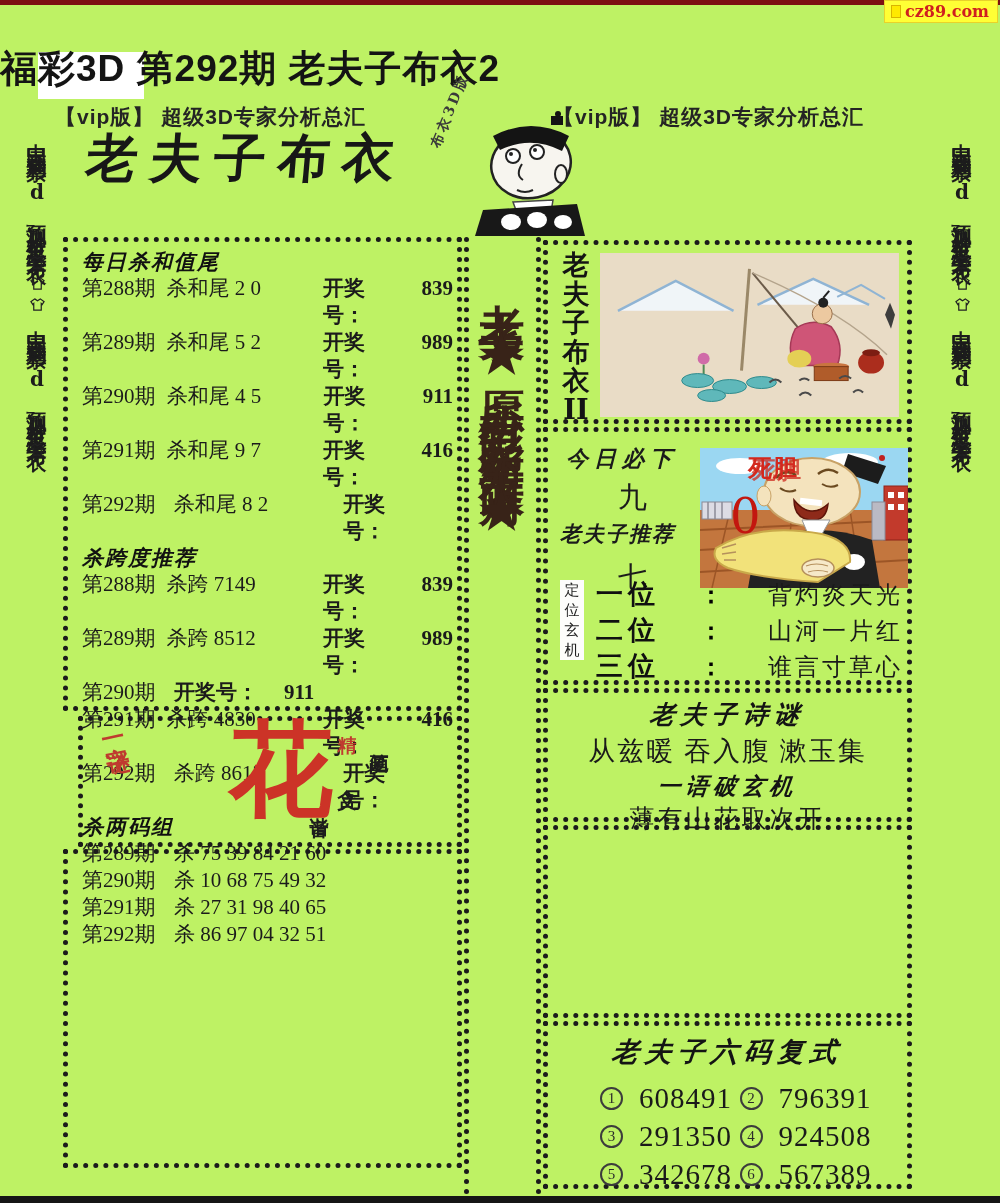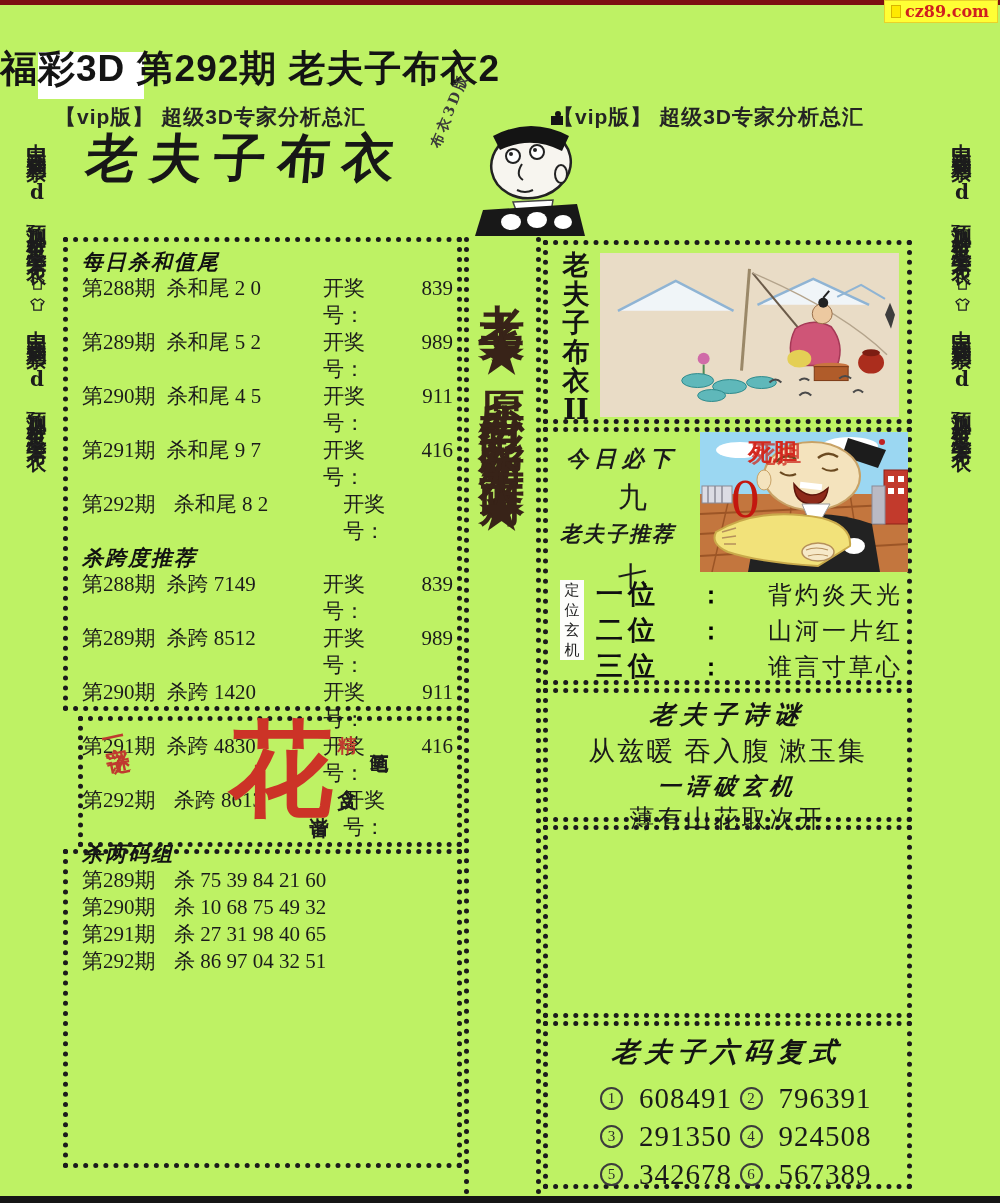--- a/index.html
+++ b/index.html
@@ -39,21 +39,21 @@
   .vmargin svg { margin:3px 0; }
 
   .dotted { border:5px dotted #1b1b1b; position:absolute; background:transparent; }
 
   
   .lbox1 { left:63px; top:237px; width:399px; height:474px; padding:7px 4px 0 14px; }
   .sec-title { font:bold 21px "DejaVu Serif", serif; font-style:italic; color:#111; line-height:26px; letter-spacing:2px; }
   .drow { display:flex; font-size:21px; line-height:27px; color:#1b1b1b; }
   .drow .c1 { width:92px; }
   .drow .c2 { width:170px; }
-  .drow .c3 { display:flex; gap:26px; }
+  .drow .c3 { display:flex; gap:26px;font-weight:bold; }
 
   .lbox2 { left:78px; top:716px; width:384px; height:131px; }
   .riddle-side { position:absolute; left:14px; top:4px; writing-mode:vertical-rl; text-orientation:upright;
                  font:bold 23px "DejaVu Serif", serif; color:#bf3a2f; letter-spacing:4px; transform:rotate(-12deg); }
   .flower { position:absolute; left:146px; top:-14px; font:bold 104px "DejaVu Serif", serif; color:#cc3327; line-height:1.2; }
   .rnote { position:absolute; writing-mode:vertical-rl; text-orientation:upright;
            font:bold 19px "DejaVu Serif", serif; color:#1d1d1d; letter-spacing:2px; }
   .rnote.n1 { right:96px; top:0; color:#c03a2f; }
   .rnote.n2 { right:64px; top:18px; }
   .rnote.n3 { right:96px; top:52px; }
@@ -72,21 +72,21 @@
   .rboxA { left:543px; top:240px; width:369px; height:184px; }
   .series-label { position:absolute; left:10px; top:5px; width:36px; text-align:center;
                   font:bold 27px "DejaVu Serif", serif; color:#141414; line-height:29px; white-space:pre-line; }
   .fishing { position:absolute; left:52px; top:8px; right:8px; bottom:8px; }
 
   .rboxB { left:543px; top:427px; width:369px; height:258px; }
   .jinri   { position:absolute; left:18px; top:12px;  font:bold 22px "DejaVu Serif", serif; font-style:italic; color:#1b1b1b; letter-spacing:6px; }
   .jiu     { position:absolute; left:70px; top:46px;  font:29px "Liberation Serif", serif; color:#1b1b1b; }
   .tuijian { position:absolute; left:12px; top:88px;  font:bold 21px "DejaVu Serif", serif; font-style:italic; color:#1b1b1b; letter-spacing:2px; }
   .qi      { position:absolute; left:70px; top:126px; font:29px "Liberation Serif", serif; color:#1b1b1b; }
-  .cartoon2 { position:absolute; left:152px; top:0; width:208px; height:160px; overflow:hidden; }
+  .cartoon2 { position:absolute; left:152px; top:16px; width:208px; height:160px; overflow:hidden; }
   .cartoon2 svg { position:absolute; inset:0; }
   .dead-label { position:absolute; left:48px; top:4px; font:bold 24px "DejaVu Serif", serif; color:#d3281e;
                 letter-spacing:1px; text-shadow:4px 2px 0 rgba(205,40,30,.75); }
   .dead-zero  { position:absolute; left:30px; top:40px; font:48px "DejaVu Serif", serif; color:#c3170f; }
   .dw-label { position:absolute; left:12px; top:148px; width:24px; text-align:center;
               font:15px "Liberation Serif", serif; color:#222; line-height:20px; white-space:pre-line;
               background:#fdfdfb; }
   .dw-rows { position:absolute; left:48px; top:144px; right:4px; }
   .dw-row { display:flex; align-items:baseline; height:36px;justify-content:space-between; }
   .dw-row .pos { font:bold 27px "Liberation Sans", sans-serif; color:#101010; letter-spacing:5px; }
@@ -230,21 +230,20 @@
     <div class="drow">
         <span class="c1">第289期</span>
         <span class="c2">杀跨 8512</span>
         <span class="c3">
           <span>开奖号：</span>
           <span>989</span>
         </span>
       </div>
     <div class="drow">
         <span class="c1">第290期</span>
-        <span class="c2">杀跨 1420</span>
         <span class="c3">
           <span>开奖号：</span>
           <span>911</span>
         </span>
       </div>
     <div class="drow">
         <span class="c1">第291期</span>
         <span class="c2">杀跨 4830</span>
         <span class="c3">
           <span>开奖号：</span>

